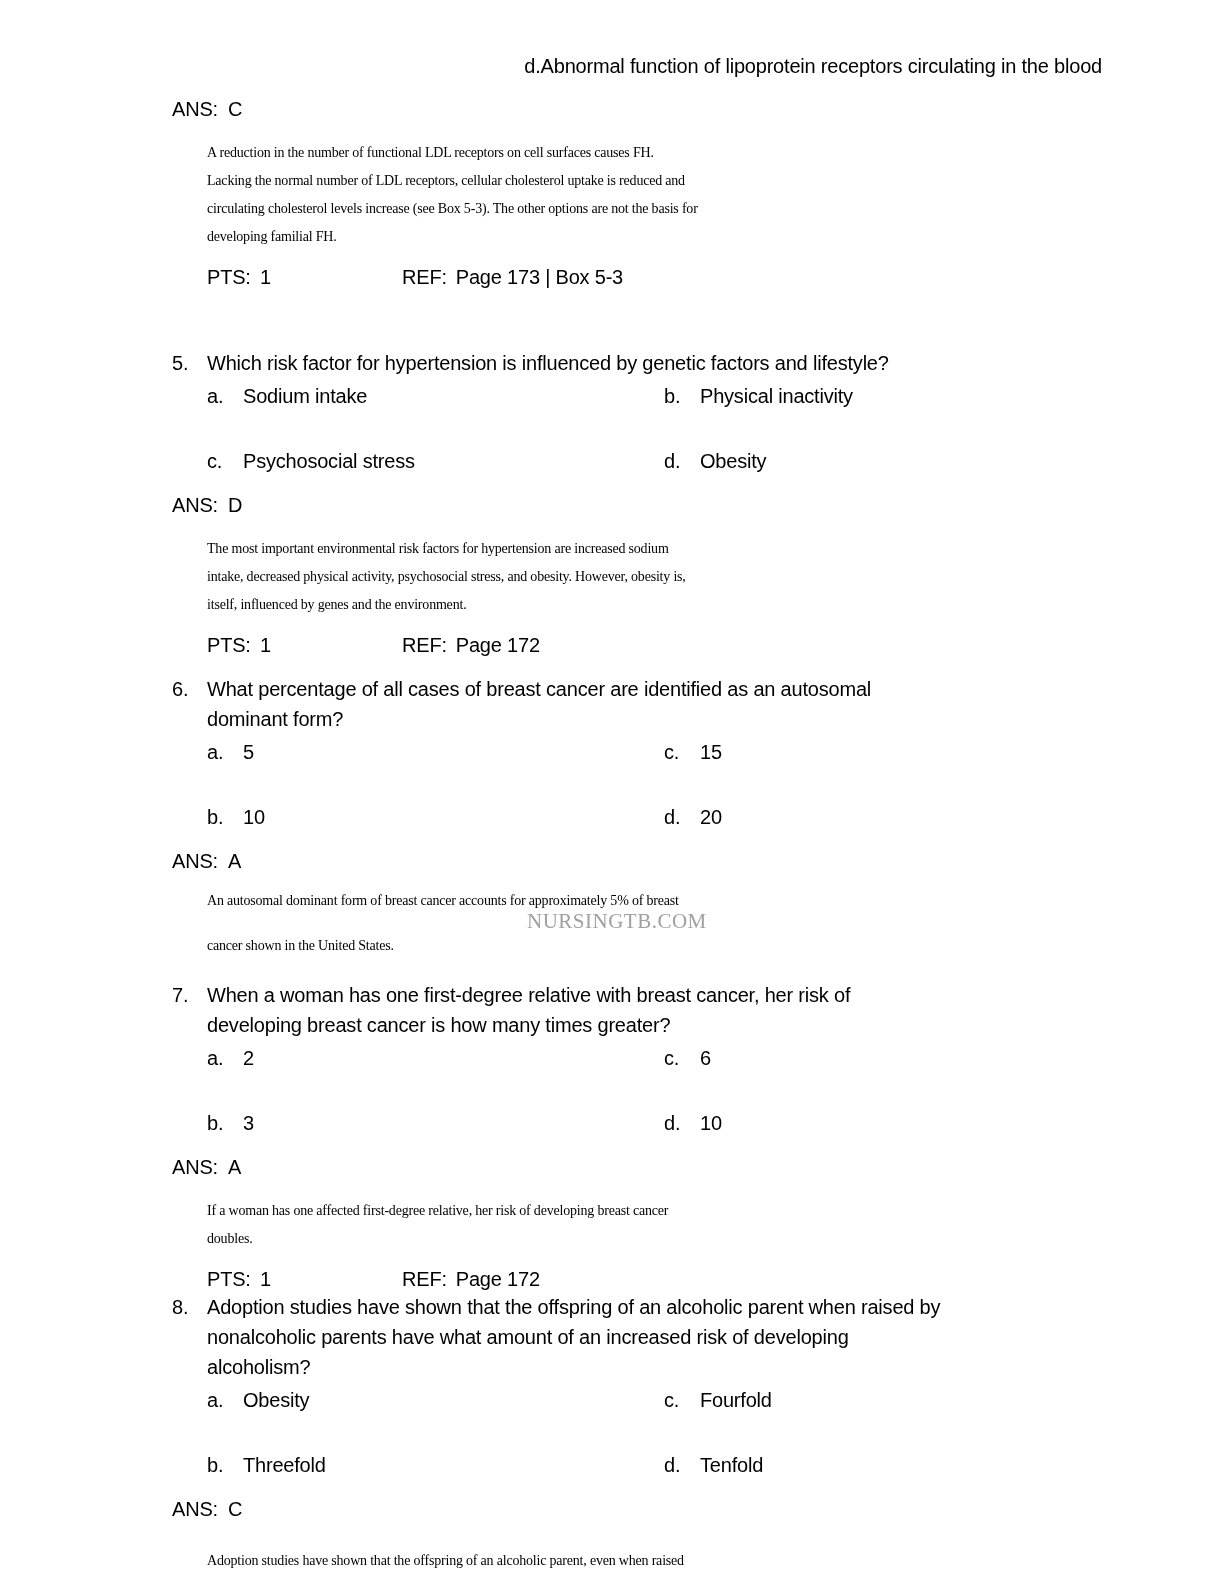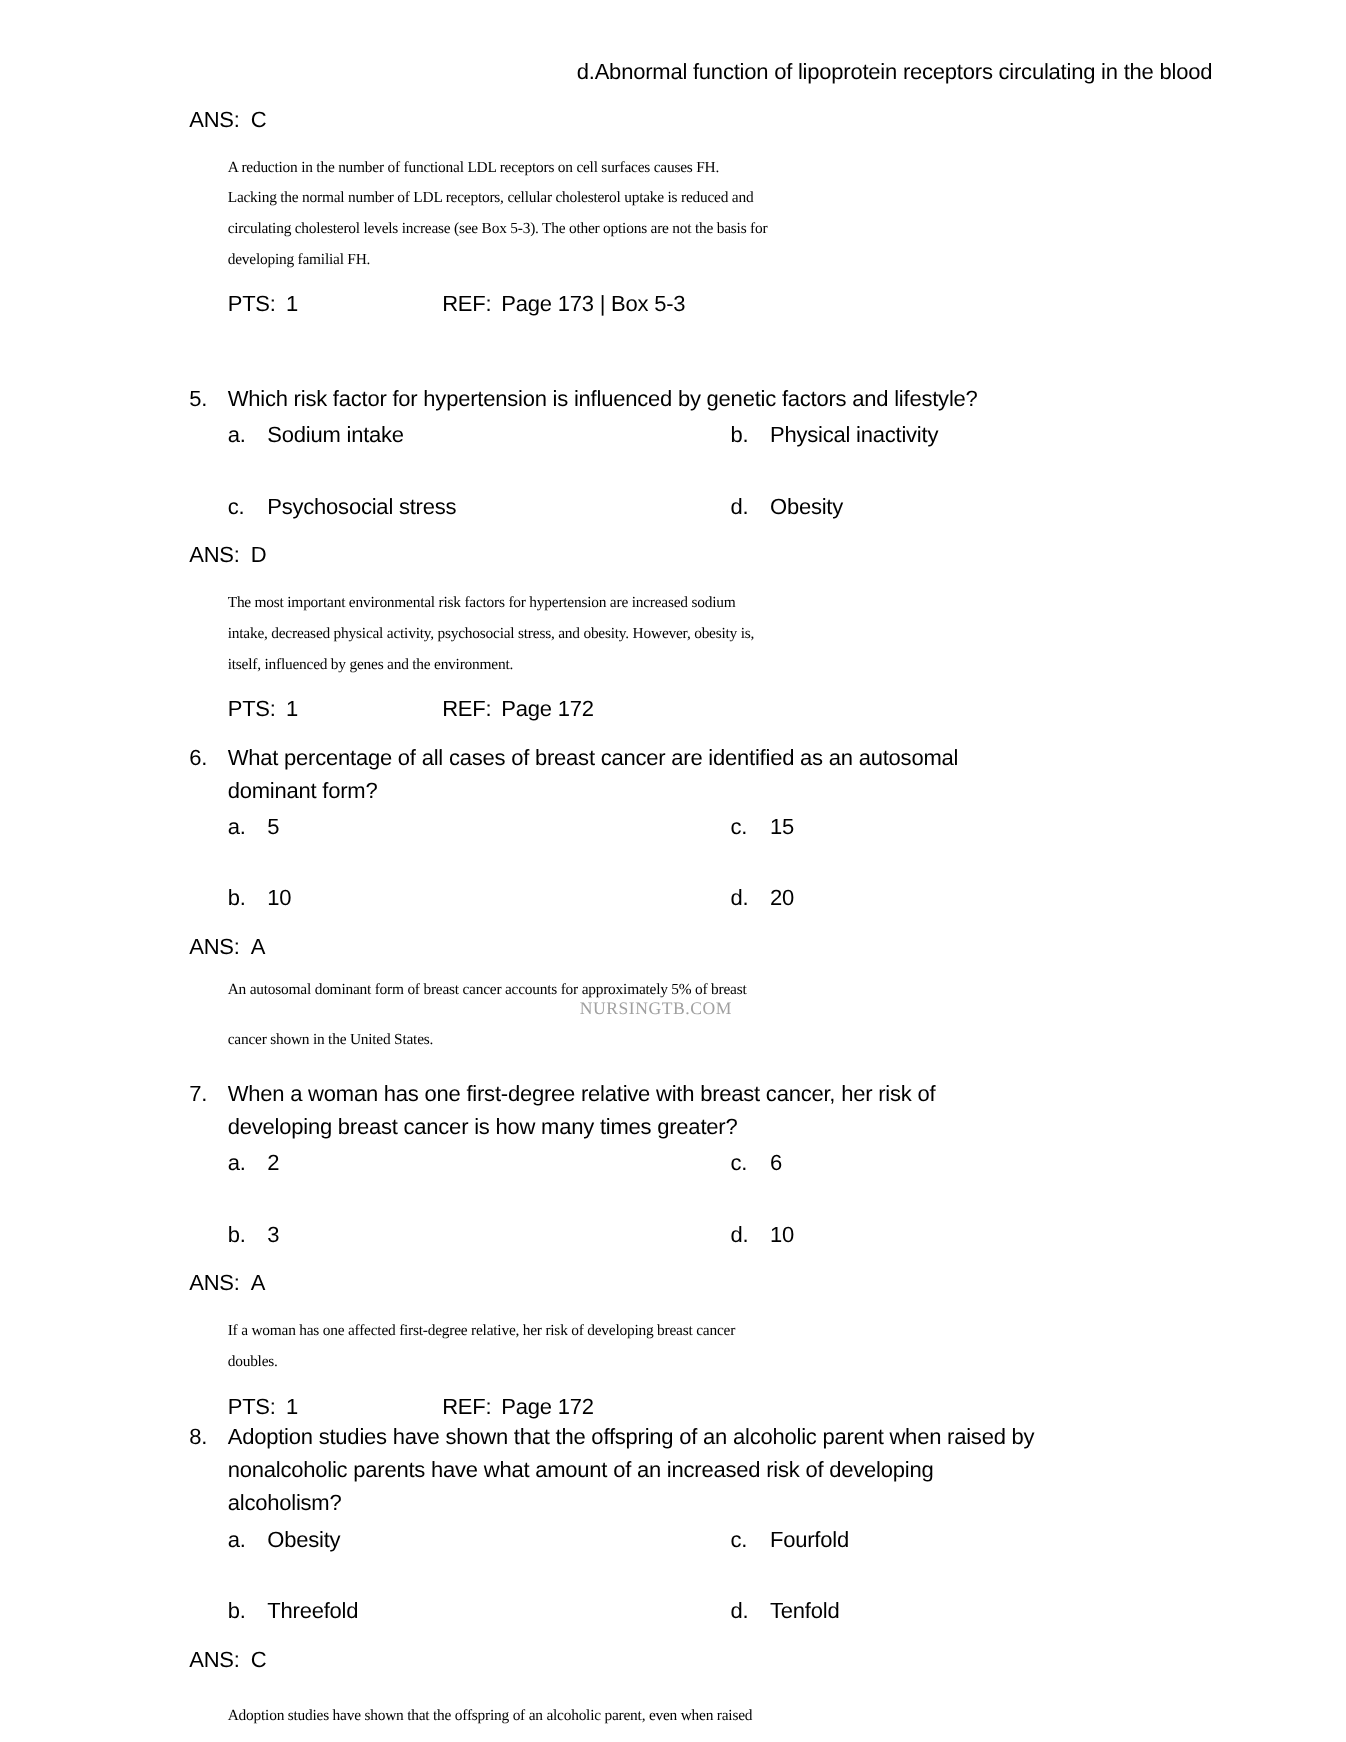--- a/index.html
+++ b/index.html
@@ -62,21 +62,21 @@
   .pre { white-space: pre-line; }
 
   .explwrap { position: relative; margin-left: 35px; }
   .explwrap .eline { line-height: 28px; }
   .explwrap .eline1 { margin-top: 12px; }
   .explwrap .eline2 { margin-top: 17px; }
   .watermark {
     position: absolute;
     left: 320px; top: 22px;
     font-family: "Liberation Serif", "DejaVu Serif", serif;
-    font-size: 16px;
+    font-size: 21px;
     color: #a0a0a0;
     letter-spacing: 0.5px;
   }
 
   .ptsrow { margin-left: 35px; margin-top: 12px; line-height: 28px; }
   .b3 .ptsrow { margin-top: 12px; }
   .ptslab { display: inline-block; width: 53px; }
   .ptsval { display: inline-block; width: 142px; }
   .reflab { display: inline-block; margin-right: 9px; }
 </style>

